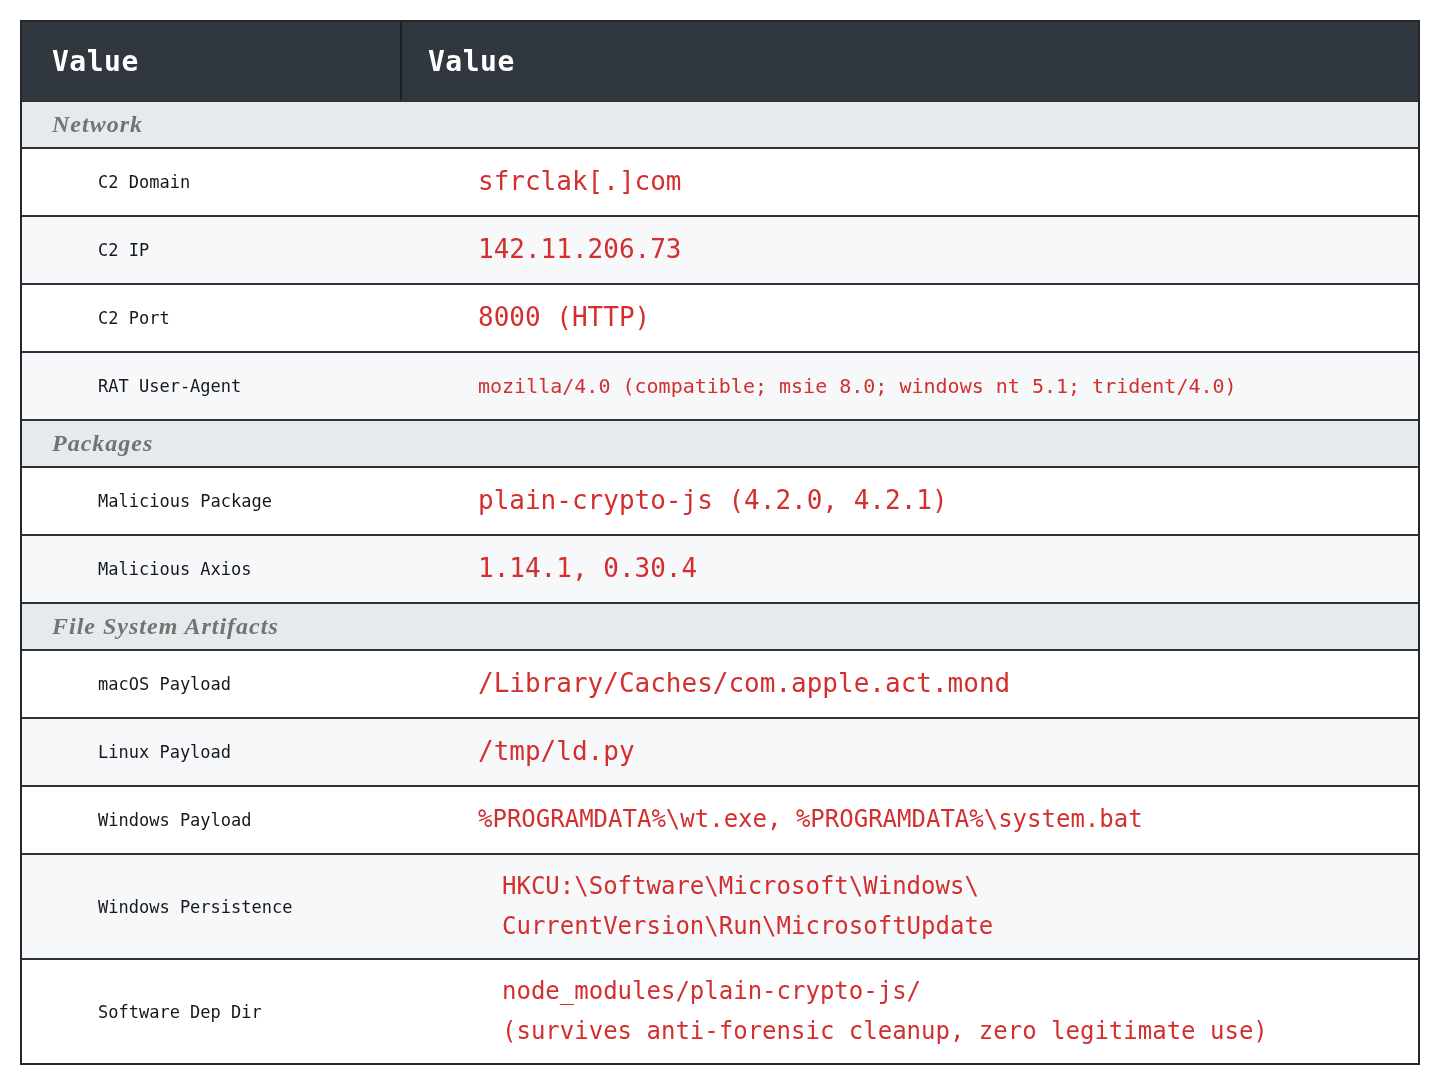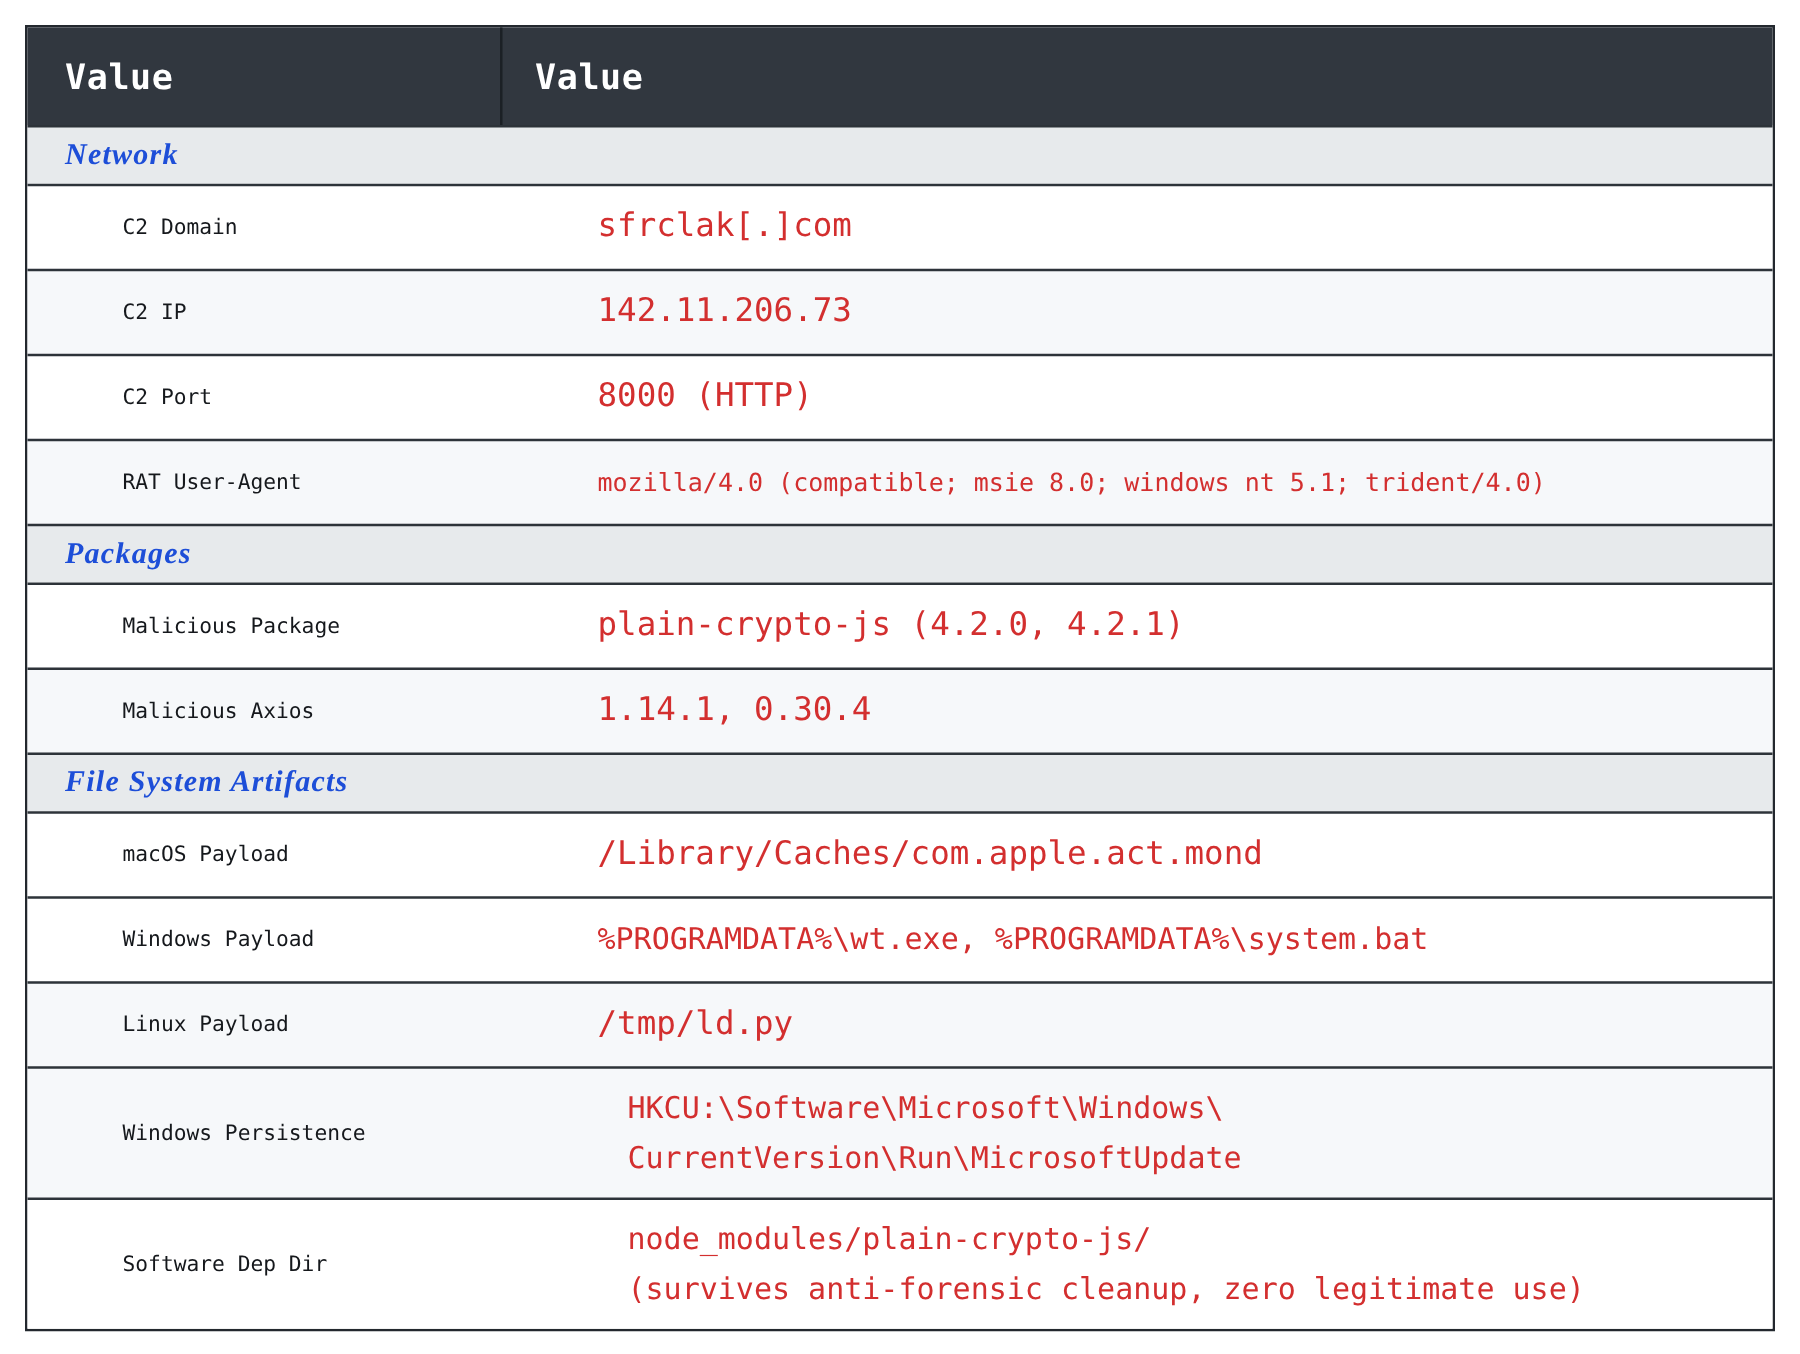--- a/index.html
+++ b/index.html
@@ -55,21 +55,21 @@
     height: 45px;
     background: #e7eaec;
     border-top: 2px solid #2d3339;
     padding-left: 30px;
   }
   .section-title {
     font-family: cursive;
     font-style: italic;
     font-weight: 600;
     font-size: 24px;
-    color: #1d4ed8;
+    color: #737373;
     letter-spacing: 1px;
   }
   
   .row {
     display: flex;
     align-items: center;
     min-height: 66px;
     border-top: 2px solid #2d3339;
   }
   .row.even { background: #ffffff; }
@@ -151,28 +151,28 @@
 
   <div class="section-row">
     <span class="section-title">File System Artifacts</span>
   </div>
 
   <div class="row even">
     <div class="cell-type">macOS Payload</div>
     <div class="cell-value">/Library/Caches/com.apple.act.mond</div>
   </div>
 
+  <div class="row odd">
+    <div class="cell-type">Linux Payload</div>
+    <div class="cell-value">/tmp/ld.py</div>
+  </div>
+
   <div class="row even size-m">
     <div class="cell-type">Windows Payload</div>
     <div class="cell-value">%PROGRAMDATA%\wt.exe, %PROGRAMDATA%\system.bat</div>
-  </div>
-
-  <div class="row odd">
-    <div class="cell-type">Linux Payload</div>
-    <div class="cell-value">/tmp/ld.py</div>
   </div>
 
   <div class="row odd multiline size-m">
     <div class="cell-type">Windows Persistence</div>
     <div class="cell-value">
             <div>HKCU:\Software\Microsoft\Windows\</div>
             <div>CurrentVersion\Run\MicrosoftUpdate</div>
           </div>
   </div>
 

